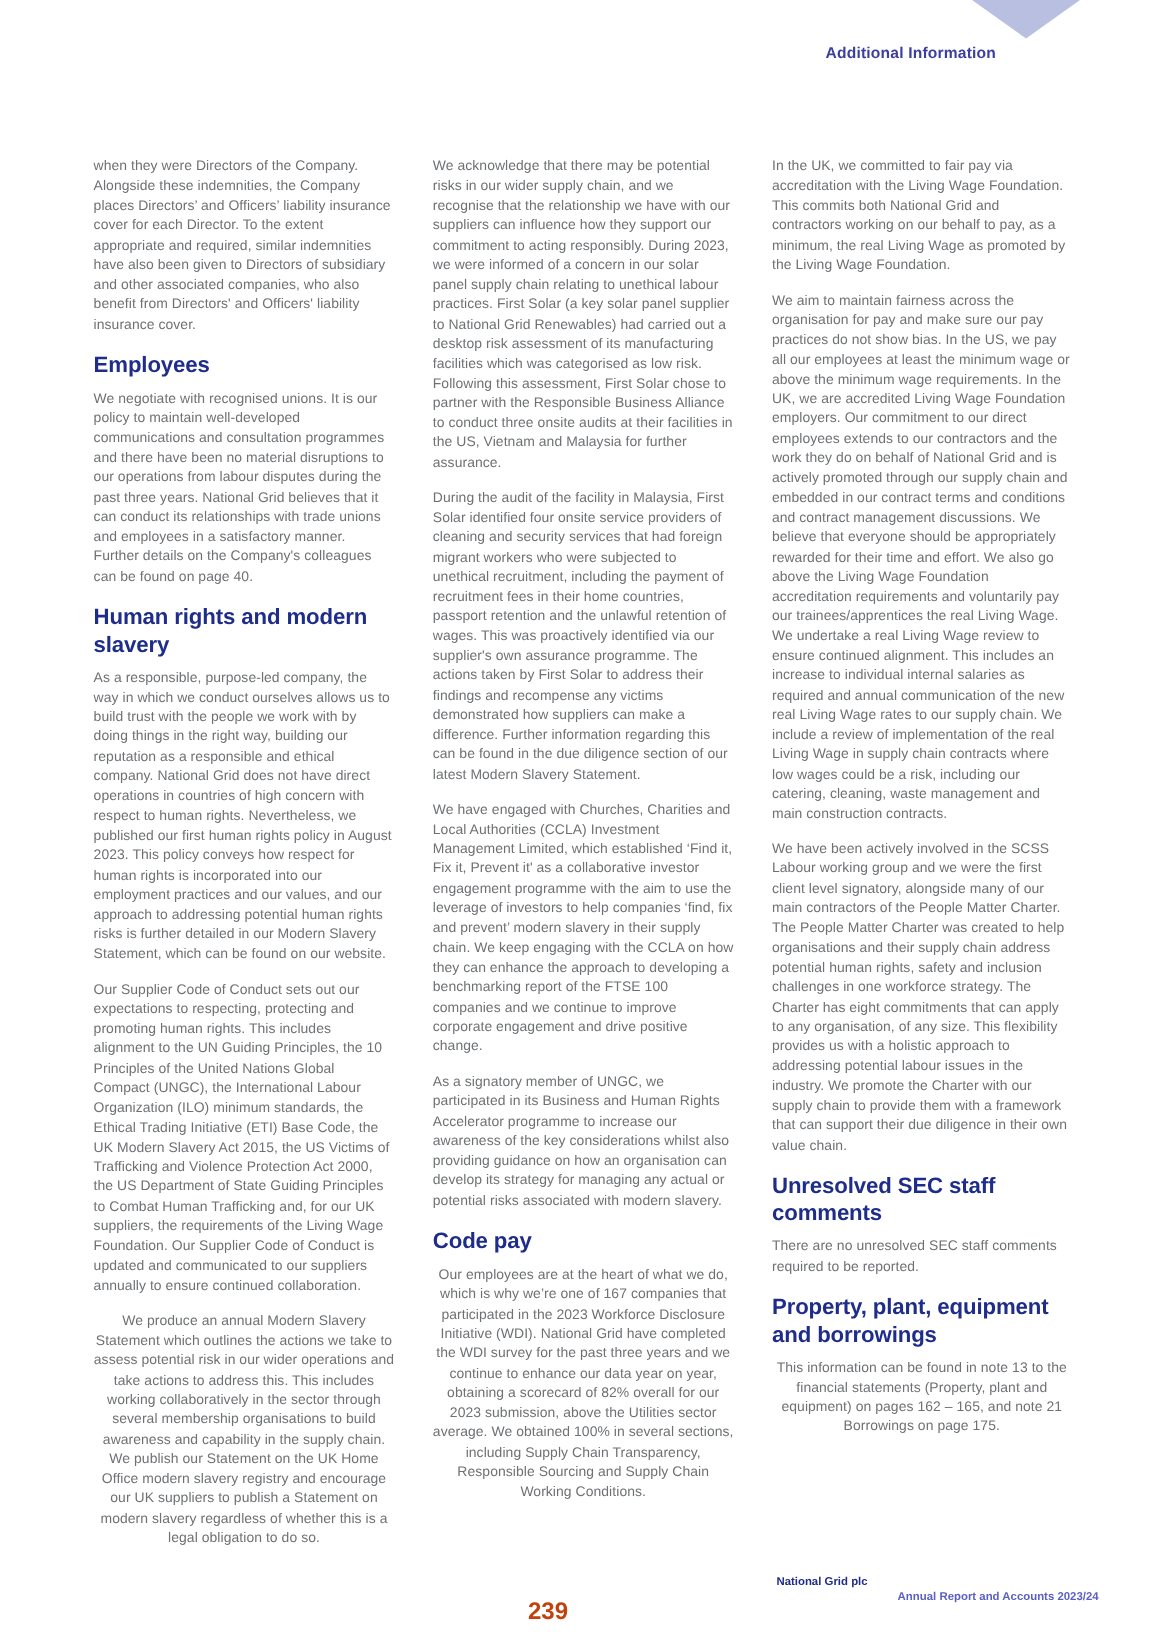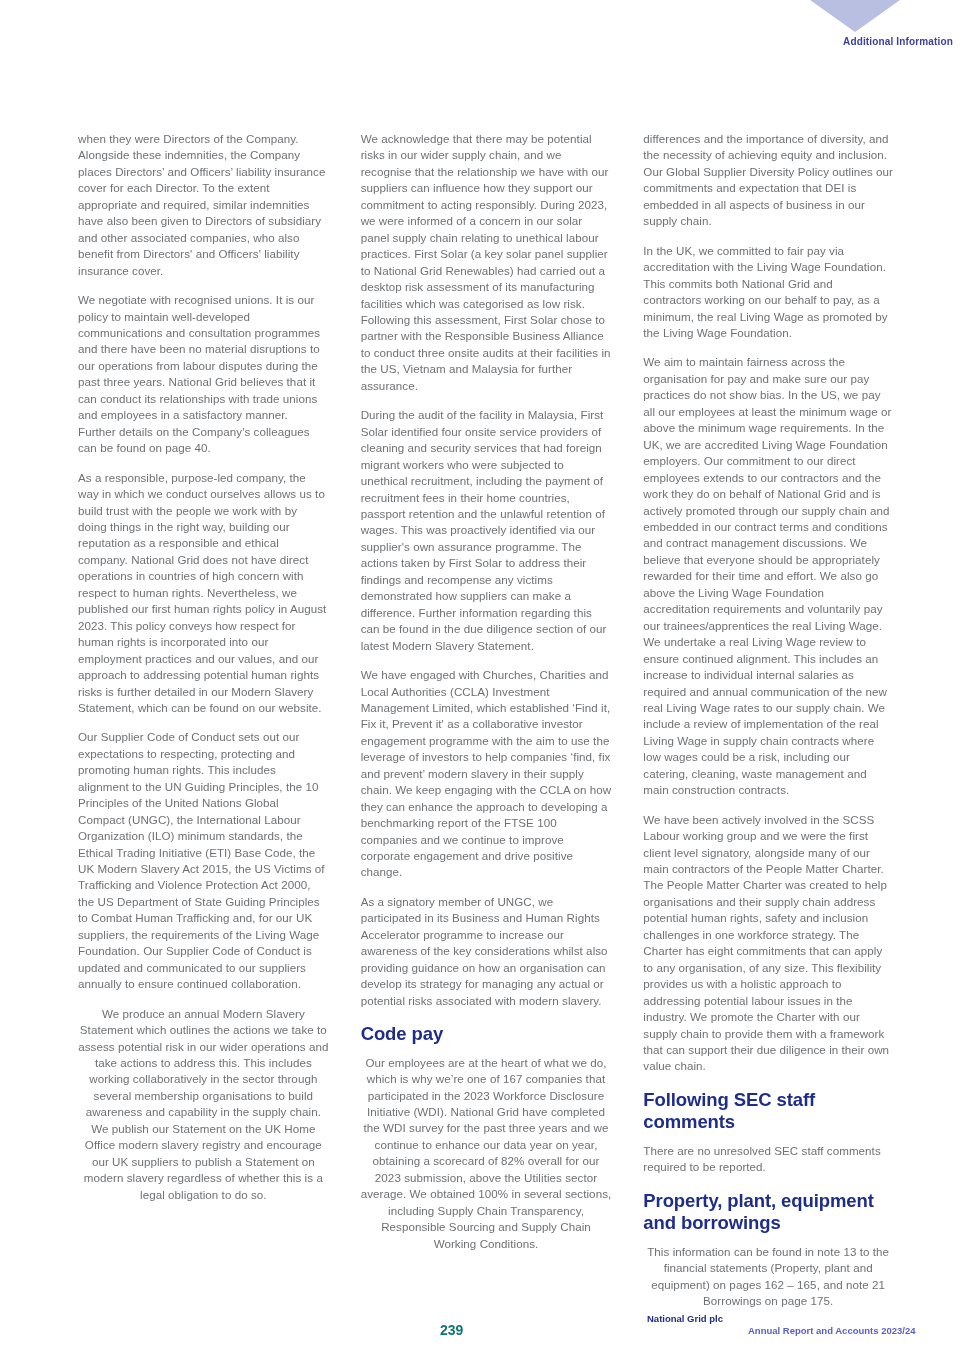--- a/index.html
+++ b/index.html
@@ -31,22 +31,22 @@
     height: 0;
     border-left: 45px solid transparent;
     border-right: 45px solid transparent;
     border-top: 32px solid #b9bfe0;
   }
   .tab-label {
     position: absolute;
     top: 36px;
     left: 688px;
     width: 265px;
-    text-align: right;
-    font-size: 10px;
+    text-align: left;
+    font-size: 13px;
     font-weight: bold;
     color: #3b3f9e;
     letter-spacing: 0.15px;
   }
 
   
   .columns {
     position: absolute;
     top: 131px;
     left: 78px;
@@ -81,24 +81,24 @@
   .page-footer {
     position: absolute;
     left: 0;
     bottom: 0;
     width: 965px;
     height: 52px;
   }
   .page-number {
     position: absolute;
     left: 440px;
-    top: 9px;
-    font-size: 14px;
+    top: 19px;
+    font-size: 20px;
     font-weight: bold;
-    color: #0f766e;
+    color: #c2410c;
   }
   .footer-company {
     position: absolute;
     left: 647px;
     top: 0;
     font-size: 9.5px;
     font-weight: bold;
     color: #1f2d8a;
   }
   .footer-report {
@@ -116,41 +116,42 @@
 
 <div class="page-header">
   <div class="tab-marker"></div>
   <div class="tab-label">Additional Information</div>
 </div>
 
 <div class="columns">
 
   <div class="column">
     <p class="body-text">when they were Directors of the Company. Alongside these indemnities, the Company places Directors’ and Officers’ liability insurance cover for each Director. To the extent appropriate and required, similar indemnities have also been given to Directors of subsidiary and other associated companies, who also benefit from Directors' and Officers' liability insurance cover.</p>
+    <h2 class="section-heading">Employees</h2>
     <p class="body-text">We negotiate with recognised unions. It is our policy to maintain well-developed communications and consultation programmes and there have been no material disruptions to our operations from labour disputes during the past three years. National Grid believes that it can conduct its relationships with trade unions and employees in a satisfactory manner. Further details on the Company's colleagues can be found on page 40.</p>
+    <h2 class="section-heading">Human rights and modern slavery</h2>
     <p class="body-text">As a responsible, purpose-led company, the way in which we conduct ourselves allows us to build trust with the people we work with by doing things in the right way, building our reputation as a responsible and ethical company. National Grid does not have direct operations in countries of high concern with respect to human rights. Nevertheless, we published our first human rights policy in August 2023. This policy conveys how respect for human rights is incorporated into our employment practices and our values, and our approach to addressing potential human rights risks is further detailed in our Modern Slavery Statement, which can be found on our website.</p>
     <p class="body-text">Our Supplier Code of Conduct sets out our expectations to respecting, protecting and promoting human rights. This includes alignment to the UN Guiding Principles, the 10 Principles of the United Nations Global Compact (UNGC), the International Labour Organization (ILO) minimum standards, the Ethical Trading Initiative (ETI) Base Code, the UK Modern Slavery Act 2015, the US Victims of Trafficking and Violence Protection Act 2000, the US Department of State Guiding Principles to Combat Human Trafficking and, for our UK suppliers, the requirements of the Living Wage Foundation. Our Supplier Code of Conduct is updated and communicated to our suppliers annually to ensure continued collaboration.</p>
     <p class="body-text">We produce an annual Modern Slavery Statement which outlines the actions we take to assess potential risk in our wider operations and take actions to address this. This includes working collaboratively in the sector through several membership organisations to build awareness and capability in the supply chain. We publish our Statement on the UK Home Office modern slavery registry and encourage our UK suppliers to publish a Statement on modern slavery regardless of whether this is a legal obligation to do so.</p>
   </div>
 
   <div class="column">
     <p class="body-text">We acknowledge that there may be potential risks in our wider supply chain, and we recognise that the relationship we have with our suppliers can influence how they support our commitment to acting responsibly. During 2023, we were informed of a concern in our solar panel supply chain relating to unethical labour practices. First Solar (a key solar panel supplier to National Grid Renewables) had carried out a desktop risk assessment of its manufacturing facilities which was categorised as low risk. Following this assessment, First Solar chose to partner with the Responsible Business Alliance to conduct three onsite audits at their facilities in the US, Vietnam and Malaysia for further assurance.</p>
     <p class="body-text">During the audit of the facility in Malaysia, First Solar identified four onsite service providers of cleaning and security services that had foreign migrant workers who were subjected to unethical recruitment, including the payment of recruitment fees in their home countries, passport retention and the unlawful retention of wages. This was proactively identified via our supplier's own assurance programme. The actions taken by First Solar to address their findings and recompense any victims demonstrated how suppliers can make a difference. Further information regarding this can be found in the due diligence section of our latest Modern Slavery Statement.</p>
     <p class="body-text">We have engaged with Churches, Charities and Local Authorities (CCLA) Investment Management Limited, which established ‘Find it, Fix it, Prevent it' as a collaborative investor engagement programme with the aim to use the leverage of investors to help companies ‘find, fix and prevent’ modern slavery in their supply chain. We keep engaging with the CCLA on how they can enhance the approach to developing a benchmarking report of the FTSE 100 companies and we continue to improve corporate engagement and drive positive change.</p>
     <p class="body-text">As a signatory member of UNGC, we participated in its Business and Human Rights Accelerator programme to increase our awareness of the key considerations whilst also providing guidance on how an organisation can develop its strategy for managing any actual or potential risks associated with modern slavery.</p>
     <h2 class="section-heading">Code pay</h2>
     <p class="body-text">Our employees are at the heart of what we do, which is why we’re one of 167 companies that participated in the 2023 Workforce Disclosure Initiative (WDI). National Grid have completed the WDI survey for the past three years and we continue to enhance our data year on year, obtaining a scorecard of 82% overall for our 2023 submission, above the Utilities sector average. We obtained 100% in several sections, including Supply Chain Transparency, Responsible Sourcing and Supply Chain Working Conditions.</p>
   </div>
 
   <div class="column col-3">
-    <p class="body-text">differences and the importance of diversity, and the necessity of achieving equity and inclusion. Our Global Supplier Diversity Policy outlines our commitments and expectation that DEI is embedded in all aspects of business in our supply chain.</p>
     <p class="body-text">In the UK, we committed to fair pay via accreditation with the Living Wage Foundation. This commits both National Grid and contractors working on our behalf to pay, as a minimum, the real Living Wage as promoted by the Living Wage Foundation.</p>
     <p class="body-text">We aim to maintain fairness across the organisation for pay and make sure our pay practices do not show bias. In the US, we pay all our employees at least the minimum wage or above the minimum wage requirements. In the UK, we are accredited Living Wage Foundation employers. Our commitment to our direct employees extends to our contractors and the work they do on behalf of National Grid and is actively promoted through our supply chain and embedded in our contract terms and conditions and contract management discussions. We believe that everyone should be appropriately rewarded for their time and effort. We also go above the Living Wage Foundation accreditation requirements and voluntarily pay our trainees/apprentices the real Living Wage. We undertake a real Living Wage review to ensure continued alignment. This includes an increase to individual internal salaries as required and annual communication of the new real Living Wage rates to our supply chain. We include a review of implementation of the real Living Wage in supply chain contracts where low wages could be a risk, including our catering, cleaning, waste management and main construction contracts.</p>
     <p class="body-text">We have been actively involved in the SCSS Labour working group and we were the first client level signatory, alongside many of our main contractors of the People Matter Charter. The People Matter Charter was created to help organisations and their supply chain address potential human rights, safety and inclusion challenges in one workforce strategy. The Charter has eight commitments that can apply to any organisation, of any size. This flexibility provides us with a holistic approach to addressing potential labour issues in the industry. We promote the Charter with our supply chain to provide them with a framework that can support their due diligence in their own value chain.</p>
-    <h2 class="section-heading">Following SEC staff comments</h2>
+    <h2 class="section-heading">Unresolved SEC staff comments</h2>
     <p class="body-text">There are no unresolved SEC staff comments required to be reported.</p>
     <h2 class="section-heading">Property, plant, equipment and borrowings</h2>
     <p class="body-text">This information can be found in note 13 to the financial statements (Property, plant and equipment) on pages 162 – 165, and note 21 Borrowings on page 175.</p>
   </div>
 
 </div>
 
 <div class="page-footer">
   <div class="page-number">239</div>
   <div class="footer-company">National Grid plc</div>

